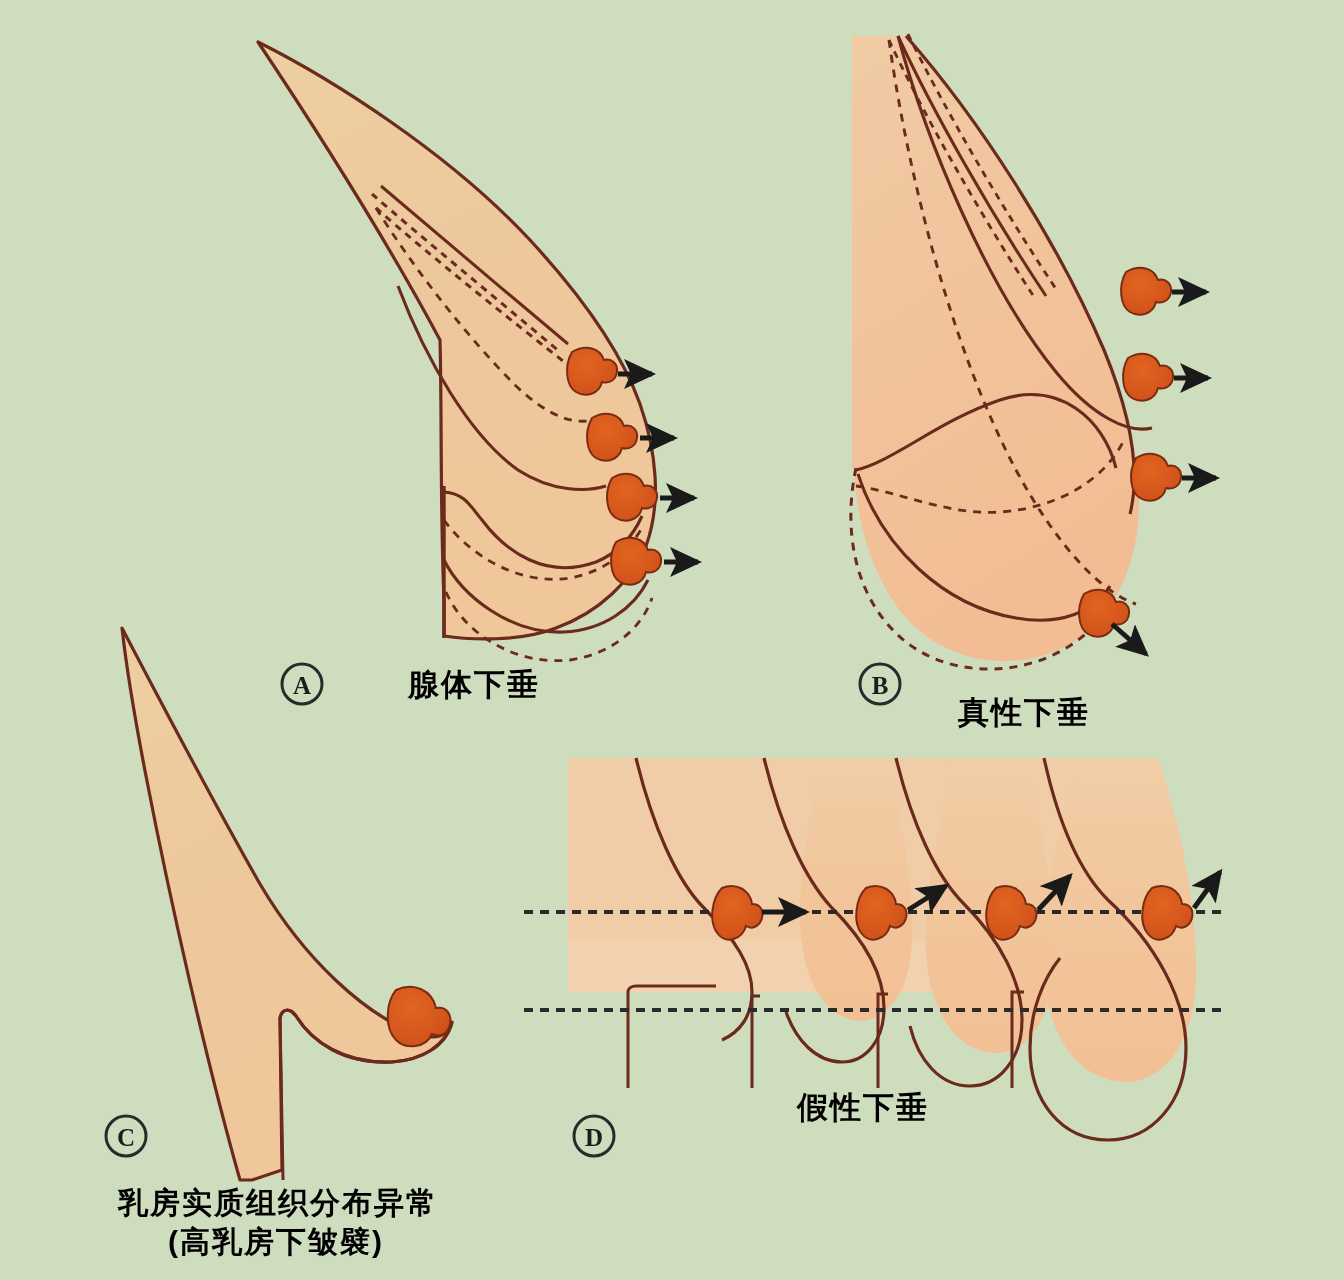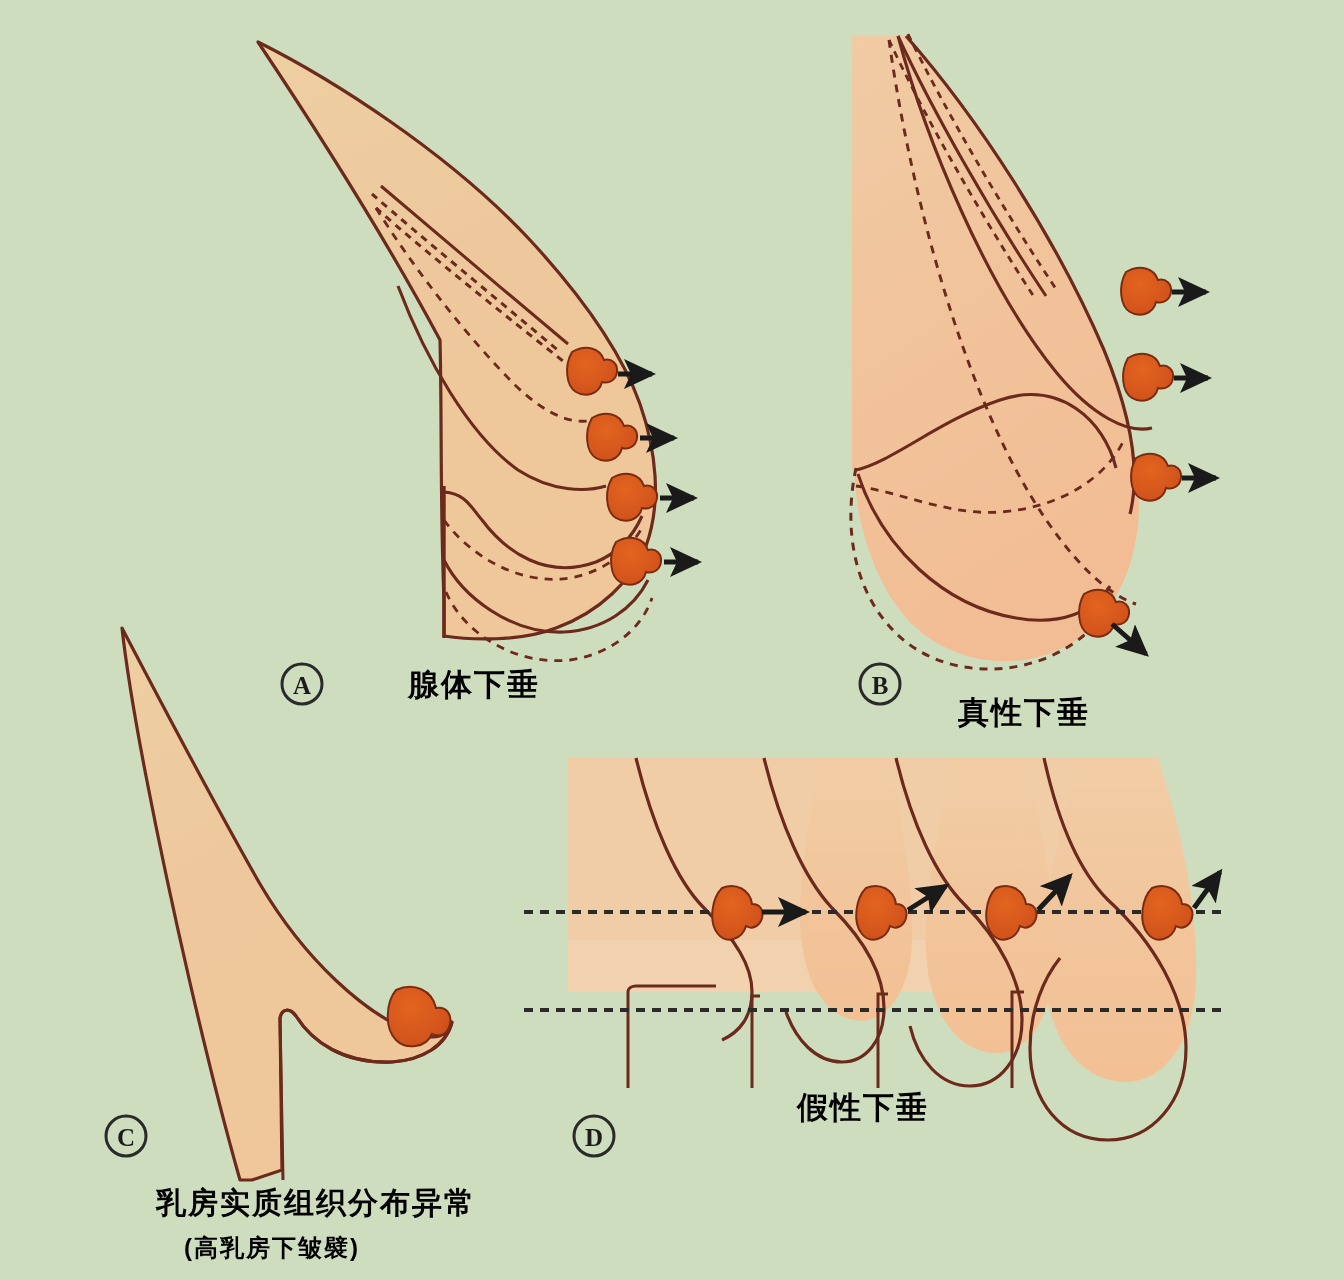--- a/index.html
+++ b/index.html
@@ -14,22 +14,22 @@
   .caption{
     position:absolute;
     font-family:Liberation Sans, sans-serif;
     color:#000000;
     font-weight:700;
     white-space:nowrap;
     letter-spacing:2px;
   }
   .cap-a{left:408px;top:664px;font-size:31px;}
   .cap-b{left:958px;top:692px;font-size:31px;}
-  .cap-c1{left:118px;top:1183px;font-size:30px;margin-left:38px;}
-  .cap-c2{left:184px;top:1222px;font-size:24px;margin-top:10px;}
+  .cap-c1{left:118px;top:1183px;font-size:30px;}
+  .cap-c2{left:168px;top:1222px;font-size:30px;}
   .cap-d{left:797px;top:1087px;font-size:31px;}
 </style>
 </head>
 <body>
 
 <svg id="figure" viewBox="0 0 1344 1280" xmlns="http://www.w3.org/2000/svg">
 
   <defs>
     <marker id="ah" markerWidth="7" markerHeight="7" refX="5.6" refY="3" orient="auto">
       <path d="M0,0 L6.4,3 L0,6 L1.4,3 Z" fill="#1a1a1a"></path>

